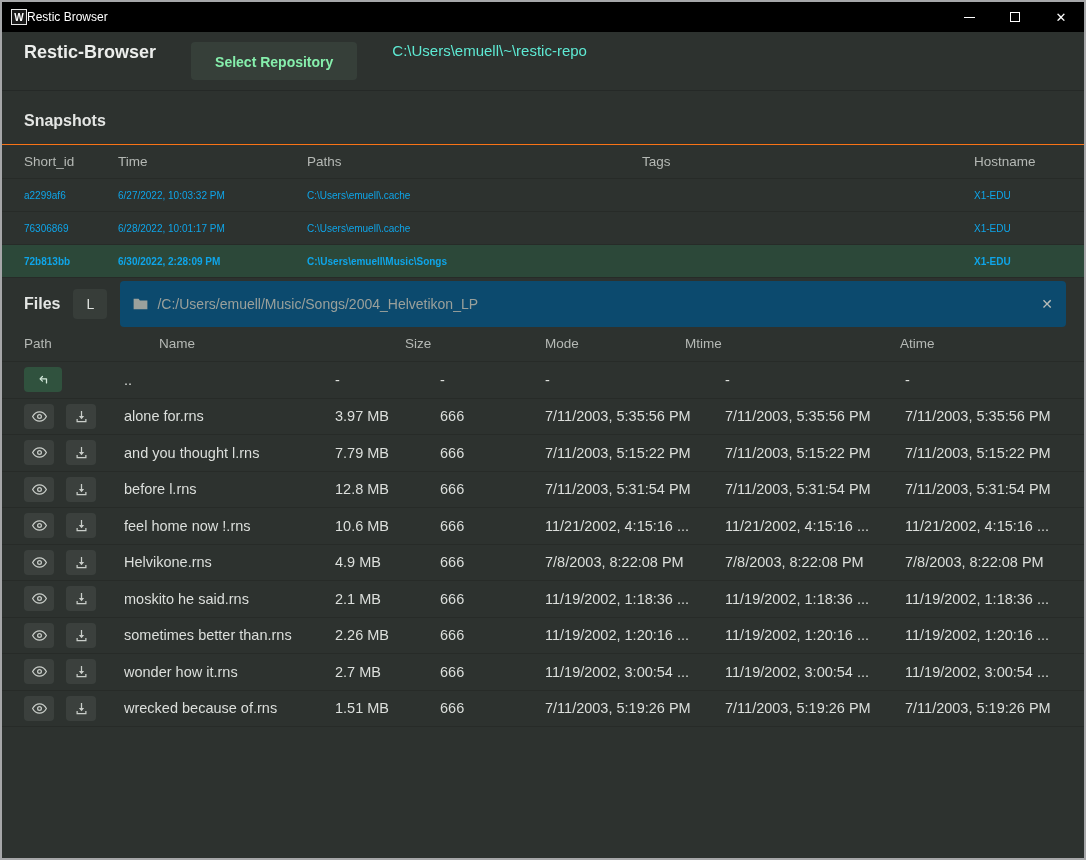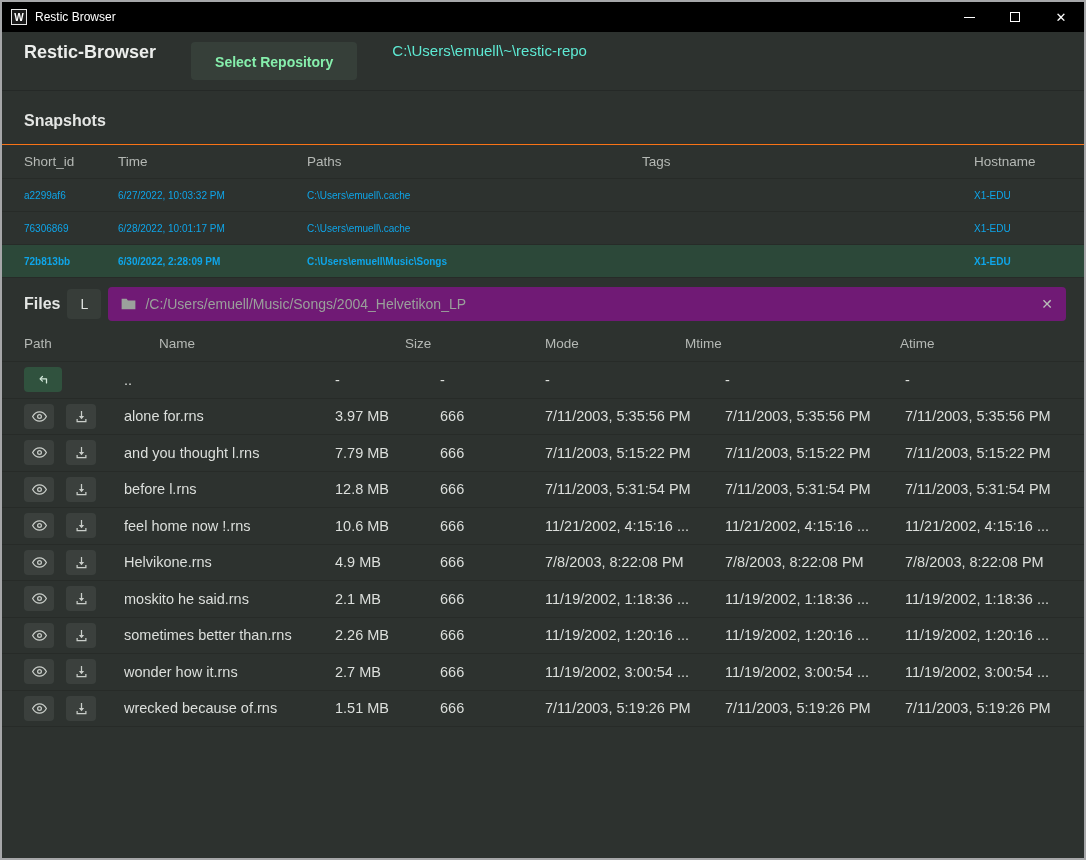--- a/index.html
+++ b/index.html
@@ -6,21 +6,21 @@
   html,body { width:1086px; height:860px; }
   body { font-family:"Liberation Sans", sans-serif; background:#2d322f; overflow:hidden; }
 
   .window { width:1086px; height:860px; border:2px solid #a6a7a9; background:#2d322f;
             display:flex; flex-direction:column; }
 
   
   .titlebar { height:30px; background:#000; display:flex; align-items:center; padding-left:9px; flex:0 0 auto; }
   .app-icon { width:16px; height:16px; background:#1a1a1a; border:1px solid #e8e8e8; color:#fff;
               font-size:10px; font-weight:bold; display:flex; align-items:center; justify-content:center; }
-  .title-text { color:#fff; font-size:12px; margin-left:8px; }
+  .title-text { color:#fff; font-size:12px; }
   .titlebar-controls { margin-left:auto; display:flex; height:100%; }
   .win-btn { width:46px; height:100%; display:flex; align-items:center; justify-content:center;
              background:transparent; border:none; color:#fff; font-size:13px; cursor:default; }
   .min-glyph { width:11px; height:1px; background:#fff; display:block; }
   .max-glyph { width:10px; height:10px; border:1px solid #fff; display:block; }
 
   
   .header { display:flex; gap:35px; padding:10px 22px; height:59px;
             border-bottom:1px solid #252927; flex:0 0 auto; }
   .app-title { font-size:18px; font-weight:bold; color:#eceeec; }
@@ -32,25 +32,25 @@
   .section-heading { font-size:16px; font-weight:bold; color:#e4e6e4; padding:21px 22px 14px; }
   .snap-header, .snap-row { display:grid; grid-template-columns:94px 189px 335px 332px 1fr;
             padding:0 22px; align-items:center; }
   .snap-header { height:35px; color:#b5b9b5; font-size:13.5px;
             border-top:1px solid #f97316; border-bottom:1px solid #272b28; }
   .snap-row { height:33px; font-size:10px; color:#0ea5e9; border-bottom:1px solid #272b28; }
   .snap-row.selected { background:#2c4839;font-weight:bold; }
   .cell { white-space:nowrap; overflow:hidden; text-overflow:ellipsis; }
 
   
-  .files-bar { display:flex; align-items:center; gap:7px; padding:11px 18px 7px 22px; height:48px; flex:0 0 auto; }
+  .files-bar { display:flex; align-items:center; gap:13px; padding:11px 18px 7px 22px; height:48px; flex:0 0 auto; }
   .files-title { font-size:16px; font-weight:bold; color:#e4e6e4; }
   .list-btn { width:34px; height:30px; background:#373d39; border:none; border-radius:4px;
               color:#e0e3e0; font-size:14px; font-family:inherit; cursor:default; }
-  .path-bar { flex:1; height:34px; background:#701a75; border-radius:4px; display:flex;
+  .path-bar { flex:1; height:46px; background:#0c4a6e; border-radius:4px; display:flex;
               align-items:center; gap:9px; padding:0 13px; }
   .folder-ic { display:flex; align-items:center; }
   .path-text { color:#9aa09b; font-size:14px; flex:1; white-space:nowrap; overflow:hidden; }
   .clear-btn { background:none; border:none; color:#b9bdb9; font-size:14px; cursor:default; }
 
   
   .files-header, .file-row { display:grid; grid-template-columns:100px 211px 105px 105px 180px 180px 1fr;
               padding:0 22px; align-items:center; }
   .files-header { height:36px; color:#b5b9b5; font-size:13.5px; border-bottom:1px solid #272b28;gap:35px; }
   .file-row { height:36.5px; font-size:14.5px; color:#dcdfdc; border-bottom:1px solid #272b28; }

